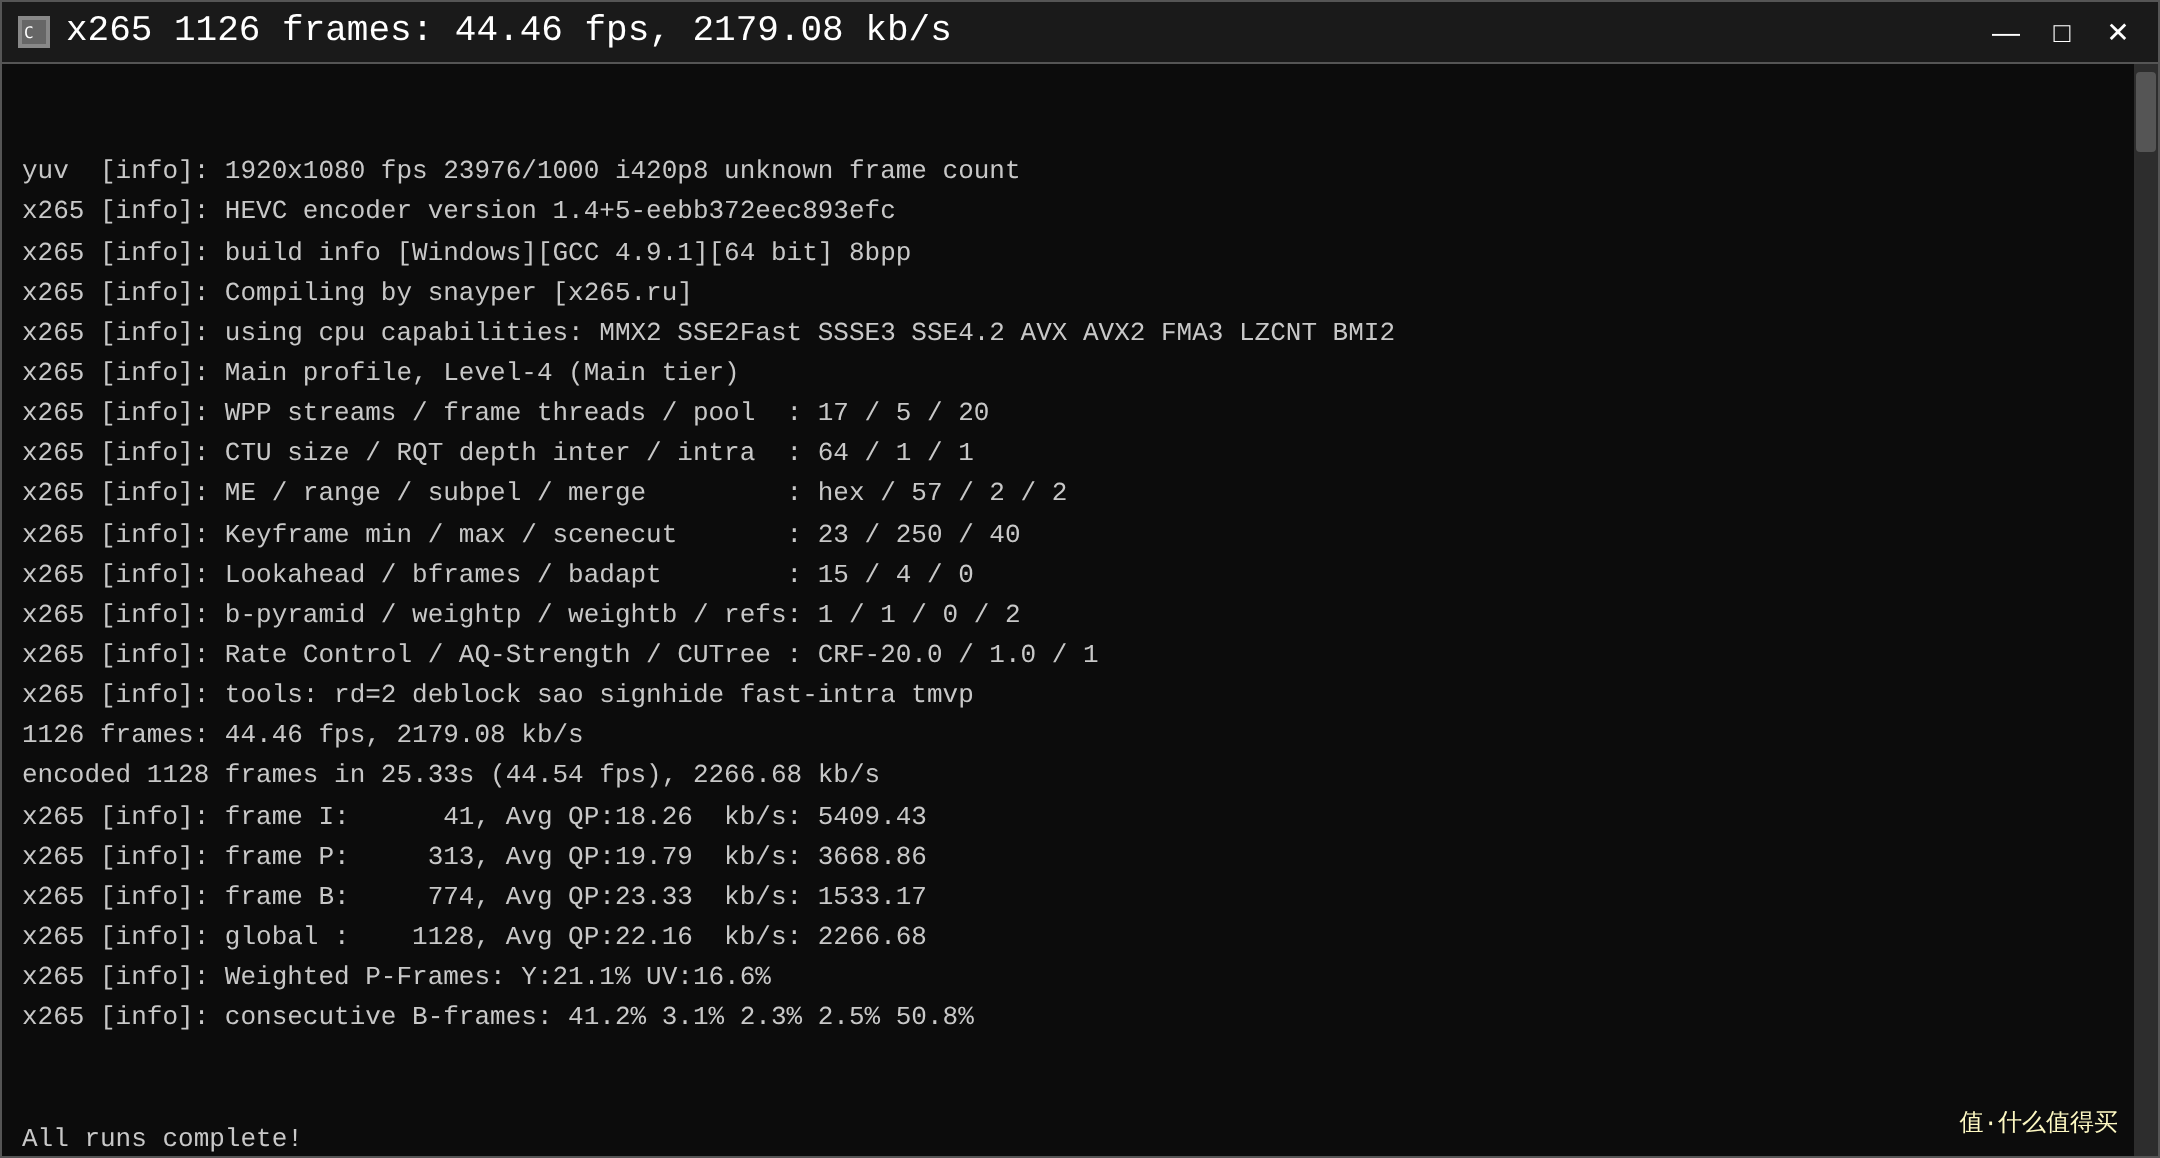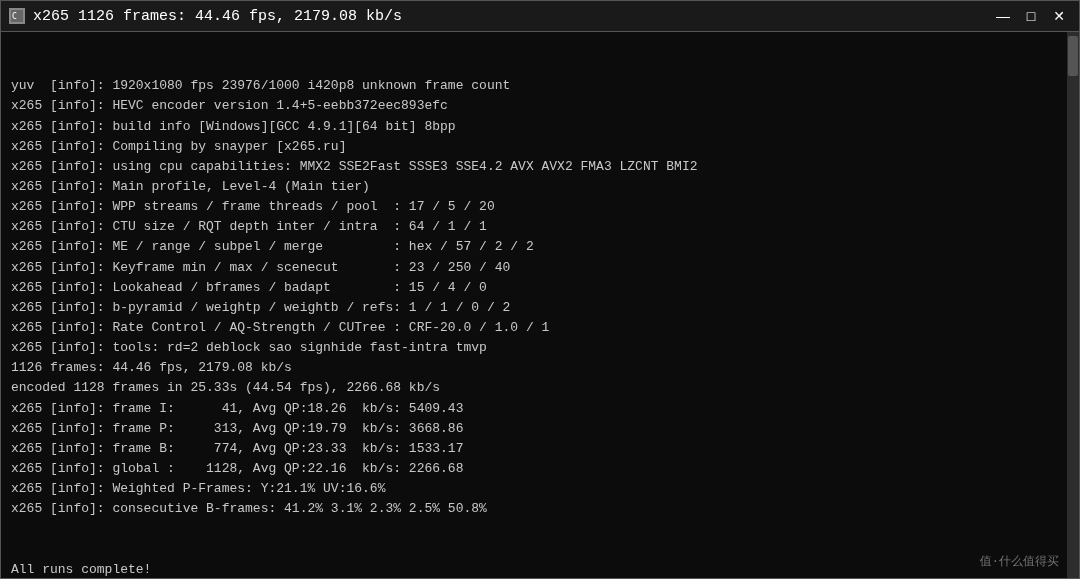--- a/index.html
+++ b/index.html
@@ -35,21 +35,21 @@
       width: 16px;
       height: 16px;
       background: #888;
       display: flex;
       align-items: center;
       justify-content: center;
     }
 
     .title-text {
       color: #ffffff;
-      font-size: 15px;
+      font-size: 18px;
       font-family: 'Courier New', Courier, monospace;
     }
 
     .title-bar-controls {
       display: flex;
       gap: 4px;
     }
 
     .tb-btn {
       width: 24px;
@@ -98,21 +98,21 @@
       position: absolute;
       top: 4px;
       left: 1px;
       border-radius: 2px;
     }
 
     .watermark {
       position: absolute;
       bottom: 8px;
       right: 20px;
-      color: #737373;
+      color: #fef9c3;
       font-size: 12px;
       font-family: 'Courier New', Courier, monospace;
     }
 
     .line {
       display: block;
       min-height: 1.55em;
     }
   </style>
 </head>

